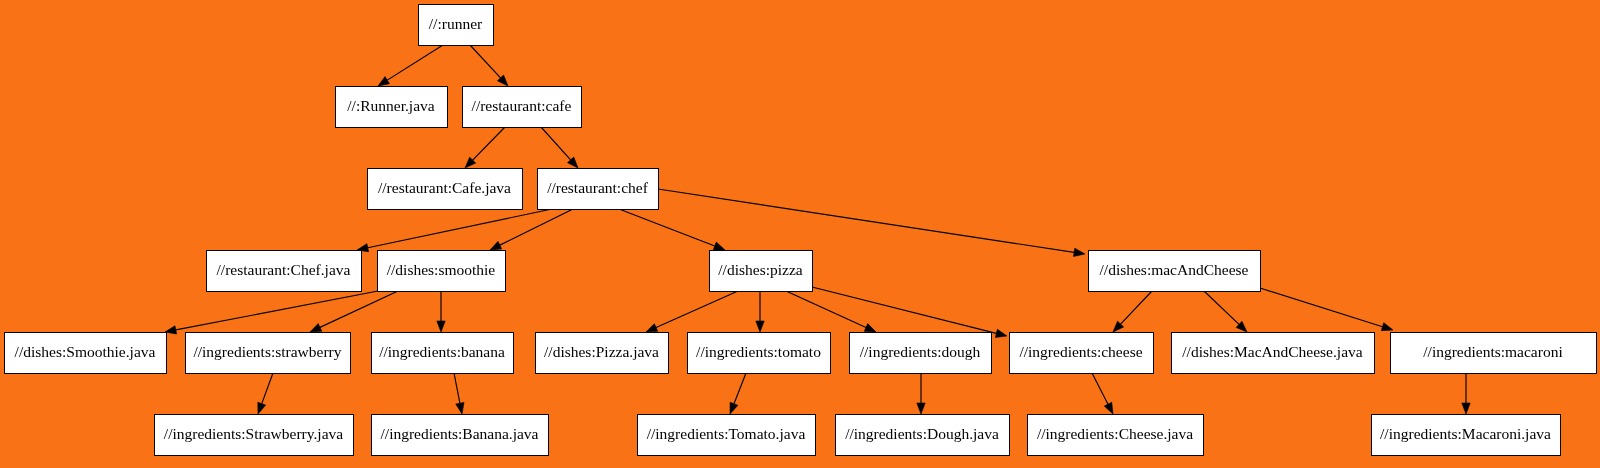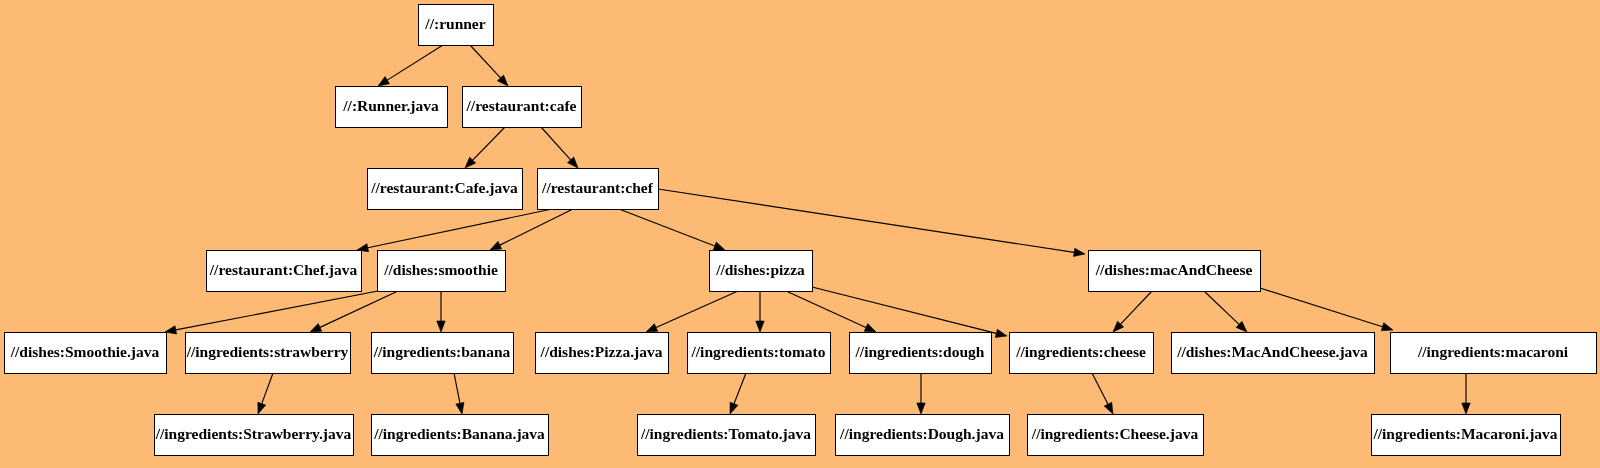--- a/index.html
+++ b/index.html
@@ -4,24 +4,23 @@
 <style>
   html, body {
     margin: 0;
     padding: 0;
     background: #ffffff;
   }
   #graph-root {
     position: relative;
     width: 1600px;
     height: 468px;
-    background: #fdba74;
+    background: #f97316;
     overflow: hidden;
     font-family: "Liberation Serif", "DejaVu Serif", serif;
-    font-weight: bold;
   }
   svg#graph-canvas {
     display: block;
     width: 1600px;
     height: 468px;
   }
   .node-box {
     fill: #ffffff;
     stroke: #000000;
     stroke-width: 1;

